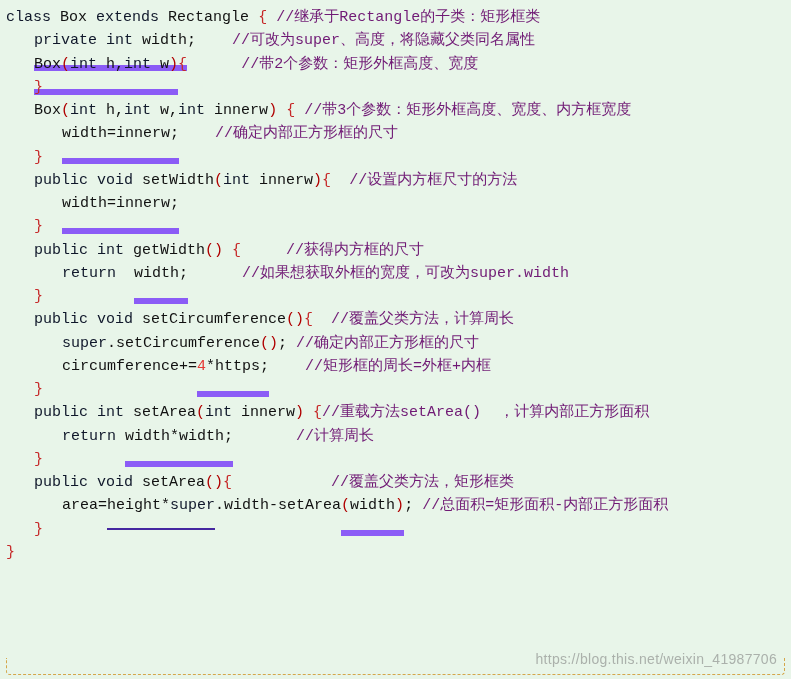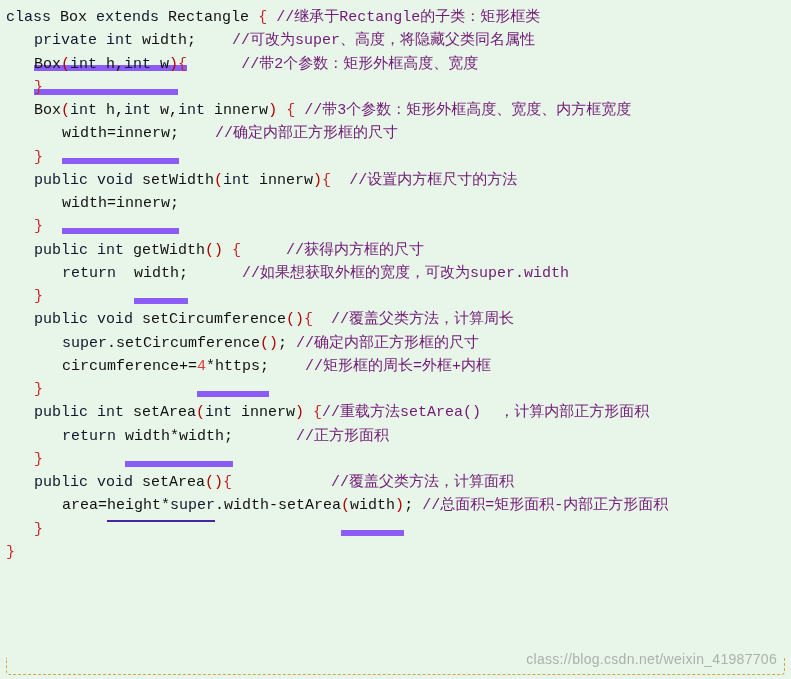--- a/index.html
+++ b/index.html
@@ -18,21 +18,21 @@
 .line{white-space:pre}
 .i1{padding-left:28px}
 .i2{padding-left:56px}
 .kw{color:#0f172a;font-weight:400}
 .name{color:#111}
 .paren{color:#b00000}
 .brace{color:#c62828}
 .cm{color:#701a75}
 .num{color:#e53935}
 .ul-red{border-bottom:6px solid #8b5cf6;padding-bottom:16px}
-.ul-pur{border-bottom:2px solid #4527a0;padding-bottom:6px}
+.ul-pur{border-bottom:2px solid #4527a0;padding-bottom:14px}
 .watermark{
   position:absolute;
   right:14px;bottom:8px;
   color:rgba(120,120,120,.55);
   font-family:Arial,sans-serif;
   font-size:14px;
   letter-spacing:.3px;
 }
 .dash-end{
   position:absolute;left:6px;right:6px;bottom:4px;height:16px;
@@ -75,27 +75,27 @@
 <div class="line i1"><span class="kw">public void</span><span class="name"> setCircumference</span><span class="paren">()</span><span class="brace">{</span>  <span class="cm">//覆盖父类方法，计算周长</span></div>
 
 <div class="line i2"><span class="kw">super</span><span class="name">.setCircumference</span><span class="paren">()</span><span class="name">;</span> <span class="cm">//确定内部正方形框的尺寸</span></div>
 
 <div class="line i2"><span class="name">circumference+=</span><span class="ul-red"><span class="num">4</span><span class="name">*https;</span></span>    <span class="cm">//矩形框的周长=外框+内框</span></div>
 
 <div class="line i1"><span class="brace">}</span></div>
 
 <div class="line i1"><span class="kw">public int</span><span class="name"> setArea</span><span class="paren">(</span><span class="kw">int</span><span class="name"> innerw</span><span class="paren">)</span><span class="brace"> {</span><span class="cm">//重载方法setArea()  ，计算内部正方形面积</span></div>
 
-<div class="line i2"><span class="kw">return</span> <span class="ul-red"><span class="name">width*width;</span></span>       <span class="cm">//正方形面积</span></div>
+<div class="line i2"><span class="kw">return</span> <span class="ul-red"><span class="name">width*width;</span></span>       <span class="cm">//计算周长</span></div>
 
 <div class="line i1"><span class="brace">}</span></div>
 
-<div class="line i1"><span class="kw">public void</span><span class="name"> setArea</span><span class="paren">()</span><span class="brace">{</span>           <span class="cm">//覆盖父类方法，计算面积</span></div>
+<div class="line i1"><span class="kw">public void</span><span class="name"> setArea</span><span class="paren">()</span><span class="brace">{</span>           <span class="cm">//覆盖父类方法，矩形框类</span></div>
 
 <div class="line i2"><span class="name">area=</span><span class="ul-pur"><span class="name">height*</span><span class="kw">super</span></span><span class="name">.width-setArea</span><span class="ul-red"><span class="paren">(</span><span class="name">width</span><span class="paren">)</span></span><span class="name">;</span> <span class="cm">//总面积=矩形面积-内部正方形面积</span></div>
 
 <div class="line i1"><span class="brace">}</span></div>
 
 <div class="line"><span class="brace">}</span></div>
 </div>
 
 <div class="dash-end"></div>
-<div class="watermark">class://blog.csdn.net/weixin_41987706</div>
+<div class="watermark">https://blog.this.net/weixin_41987706</div>
 
 </body></html>

